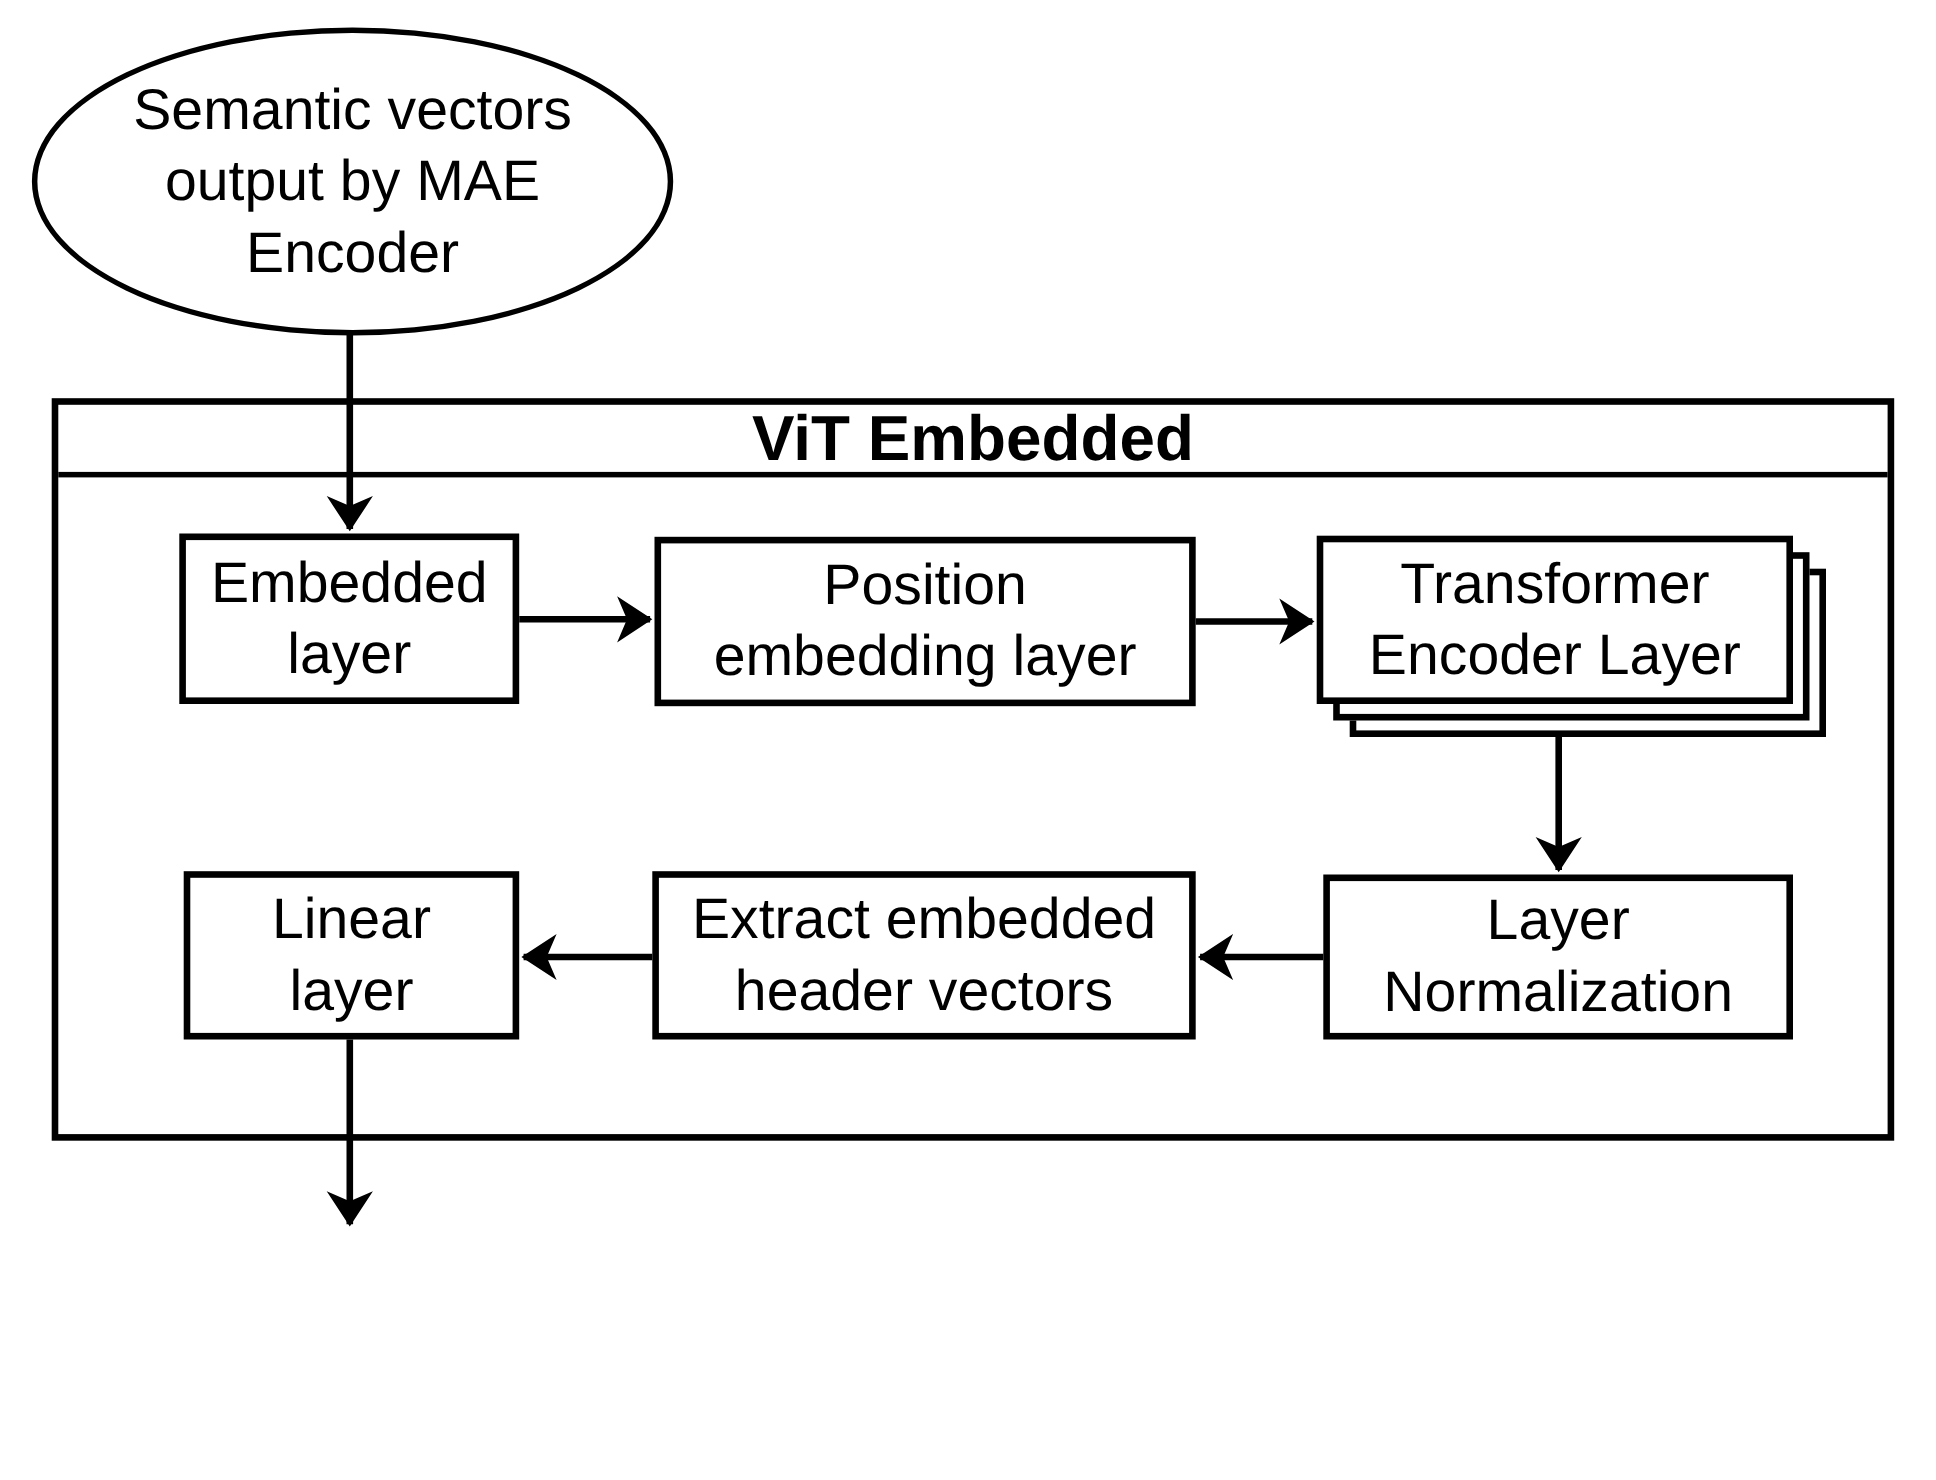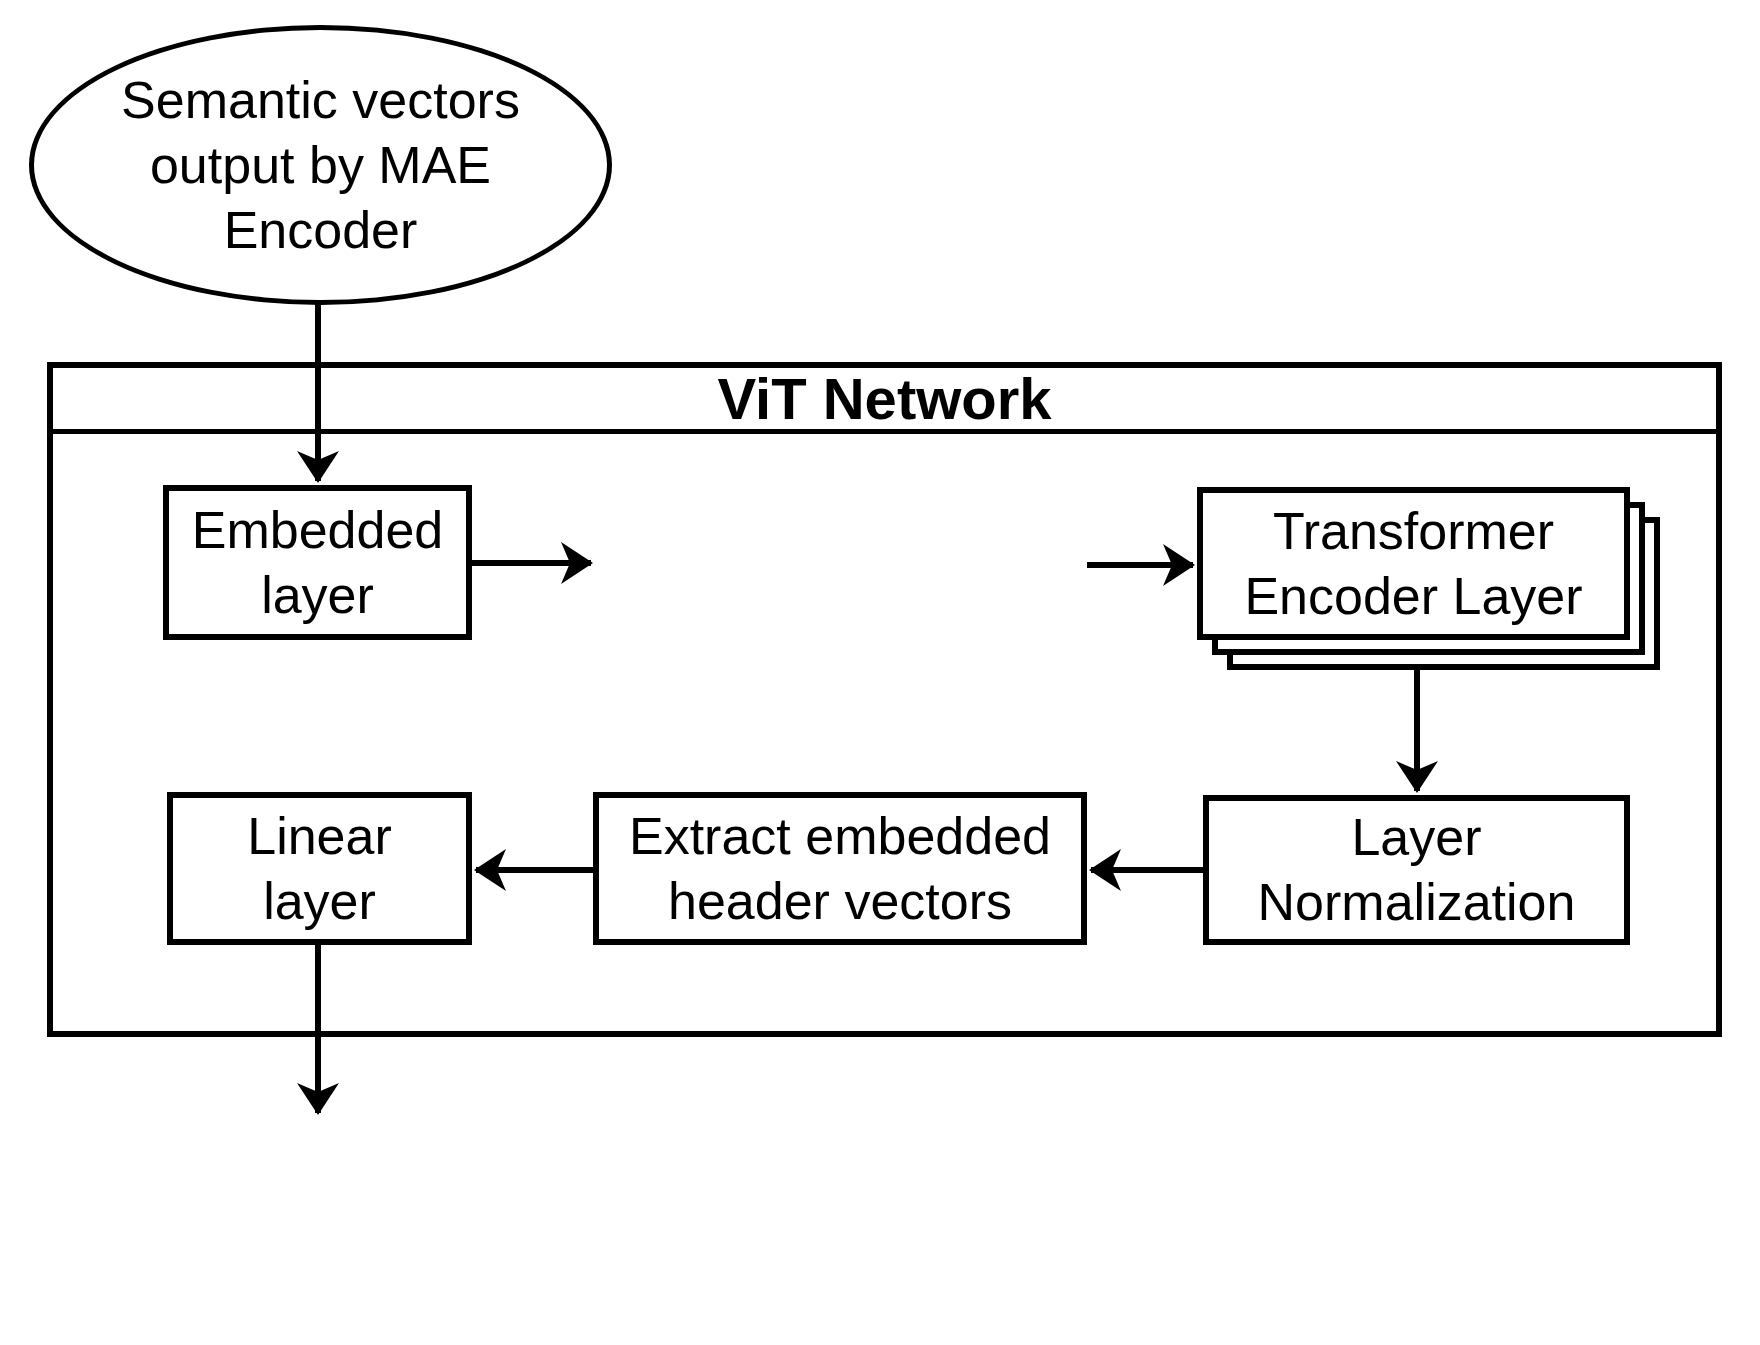--- a/index.html
+++ b/index.html
@@ -80,29 +80,33 @@
 <div class="canvas">
 
   <div class="node terminator ellipse n-semantic">
     <span>Semantic vectors
 output by MAE
 Encoder</span>
   </div>
 
   <div class="vit-box">
     <div class="vit-title">
-      <span>ViT Network</span>
+      <span>ViT Embedded</span>
     </div>
   </div>
 
   <div class="node n-embedded">
     <span>Embedded
 layer</span>
   </div>
 
+  <div class="node n-position">
+    <span>Position
+embedding layer</span>
+  </div>
 
   <div class="shadow-layer n-trans-s3"></div>
   <div class="shadow-layer n-trans-s2"></div>
   <div class="node n-transformer">
     <span>Transformer
 Encoder Layer</span>
   </div>
 
   <div class="node n-layernorm">
     <span>Layer

